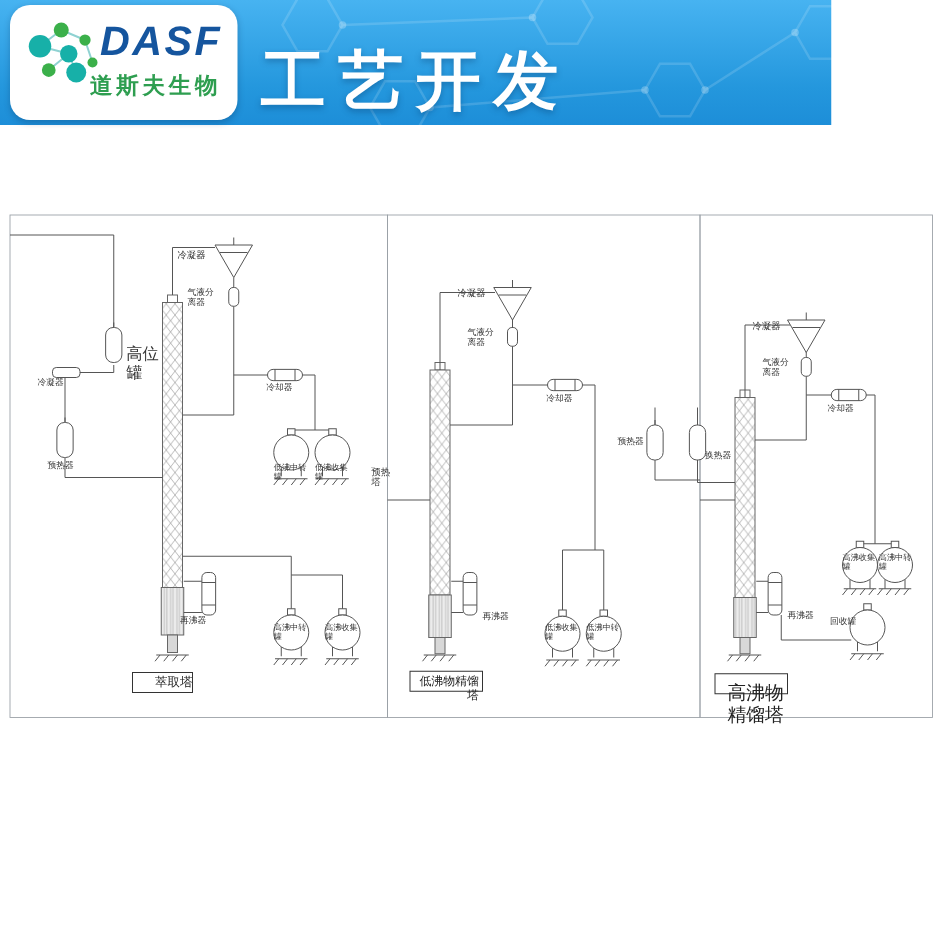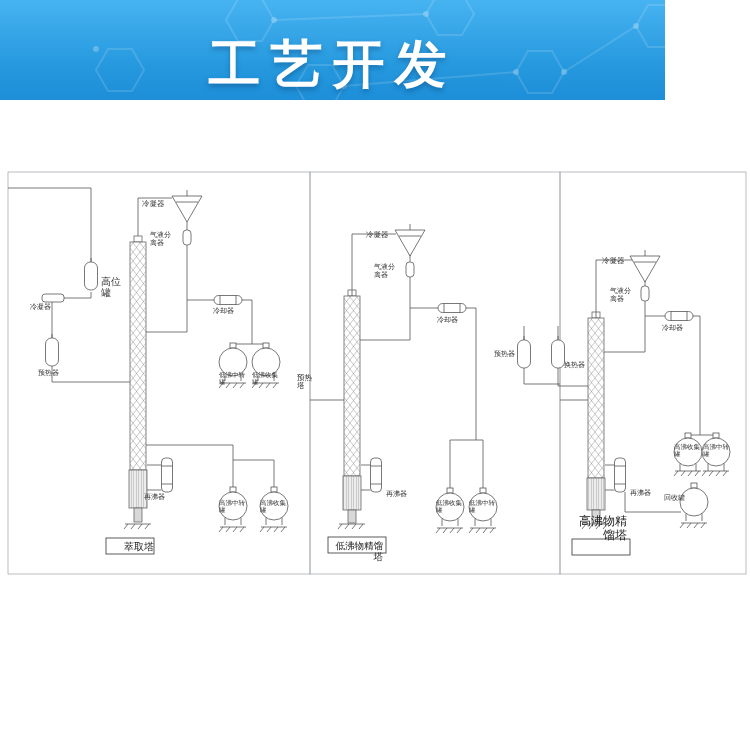--- a/index.html
+++ b/index.html
@@ -56,20 +56,34 @@
         <circle cx="344" cy="86" r="3"></circle>
           <circle cx="516" cy="72" r="3"></circle>
         <circle cx="96" cy="49" r="3"></circle>
           <circle cx="684" cy="26" r="3"></circle>
       </g>
     </svg>
     <div class="title">工艺开发</div>
   </div>
 
 
+  <div class="logo">
+    <svg class="molecule" width="72" height="58">
+      <path d="M22,27 L39,14 M22,27 L45,33 M39,14 L58,22 M45,33 L51,48 M29,46 L45,33 M58,22 L64,40" stroke="#8fd2d2" stroke-width="1.6" fill="none"></path>
+      <circle cx="22" cy="27" r="9" fill="#17b0a8"></circle>
+      <circle cx="39" cy="14" r="6" fill="#3bb04a"></circle>
+      <circle cx="45" cy="33" r="7" fill="#17b0a8"></circle>
+      <circle cx="58" cy="22" r="4.5" fill="#3bb04a"></circle>
+      <circle cx="29" cy="46" r="5.5" fill="#3bb04a"></circle>
+      <circle cx="51" cy="48" r="8" fill="#17b0a8"></circle>
+      <circle cx="64" cy="40" r="4" fill="#3bb04a"></circle>
+    </svg>
+    <div class="brand">DASF</div>
+    <div class="company">道斯夫生物</div>
+  </div>
 
   <div class="diagram">
     <svg class="flow" width="750" height="750">
       <defs>
         <pattern id="lat" width="7" height="9" patternUnits="userSpaceOnUse">
           <rect width="7" height="9" fill="#ffffff"></rect>
           <path d="M0,0 L7,9 M7,0 L0,9" stroke="#8f8f8f" stroke-width="0.5" fill="none"></path>
         </pattern>
         <pattern id="dense" width="5" height="5" patternUnits="userSpaceOnUse">
           <rect width="5" height="5" fill="#ececec"></rect>
@@ -262,21 +276,21 @@
         <g stroke="#333">
           <rect x="106" y="538" width="48" height="16" fill="#ffffff"></rect>
           <rect x="328" y="537" width="58" height="16" fill="#ffffff"></rect>
           <rect x="572" y="539" width="58" height="16" fill="#ffffff"></rect>
         </g>
       </g>
     </svg>
 
     <span class="lbl" style="left:142px;top:200px;width:26px;font-size:7.5px">冷凝器</span>
     <span class="lbl" style="left:150px;top:231px;width:26px;font-size:7px">气液分离器</span>
-    <span class="lbl" style="left:101px;top:276px;width:28px;font-size:10px">高位罐</span>
+    <span class="lbl" style="left:101px;top:276px;width:28px;font-size:13px">高位罐</span>
     <span class="lbl" style="left:30px;top:303px;width:26px;font-size:7px">冷凝器</span>
     <span class="lbl" style="left:38px;top:369px;width:26px;font-size:7px">预热器</span>
     <span class="lbl" style="left:213px;top:307px;width:26px;font-size:7px">冷却器</span>
     <span class="lbl c" style="left:219px;top:371px;width:28px;font-size:6.5px">低沸中转罐</span>
     <span class="lbl c" style="left:252px;top:371px;width:28px;font-size:6.5px">低沸收集罐</span>
     <span class="lbl" style="left:144px;top:493px;width:26px;font-size:7px">再沸器</span>
     <span class="lbl c" style="left:219px;top:499px;width:28px;font-size:6.5px">高沸中转罐</span>
     <span class="lbl c" style="left:260px;top:499px;width:28px;font-size:6.5px">高沸收集罐</span>
     <span class="lbl c" style="left:297px;top:374px;width:17px;font-size:7.5px">预热塔</span>
 
@@ -292,16 +306,16 @@
     <span class="lbl" style="left:610px;top:287px;width:26px;font-size:7px">气液分离器</span>
     <span class="lbl" style="left:662px;top:324px;width:26px;font-size:7px">冷却器</span>
     <span class="lbl" style="left:564px;top:361px;width:26px;font-size:7px">换热器</span>
     <span class="lbl c" style="left:674px;top:443px;width:28px;font-size:6.5px">高沸收集罐</span>
     <span class="lbl c" style="left:703px;top:443px;width:28px;font-size:6.5px">高沸中转罐</span>
     <span class="lbl" style="left:630px;top:489px;width:26px;font-size:7px">再沸器</span>
     <span class="lbl" style="left:664px;top:494px;width:24px;font-size:7px">回收罐</span>
 
     <span class="secl" style="left:106px;top:541px;width:48px;font-size:10px">萃取塔</span>
     <span class="secl" style="left:331px;top:540px;width:52px;font-size:9.5px">低沸物精馏塔</span>
-    <span class="secl" style="left:575px;top:514px;width:52px;font-size:12px">高沸物精馏塔</span>
+    <span class="secl" style="left:575px;top:546px;width:52px;font-size:15px">高沸物精馏塔</span>
   </div>
 
 </div>
 
 </body></html>

